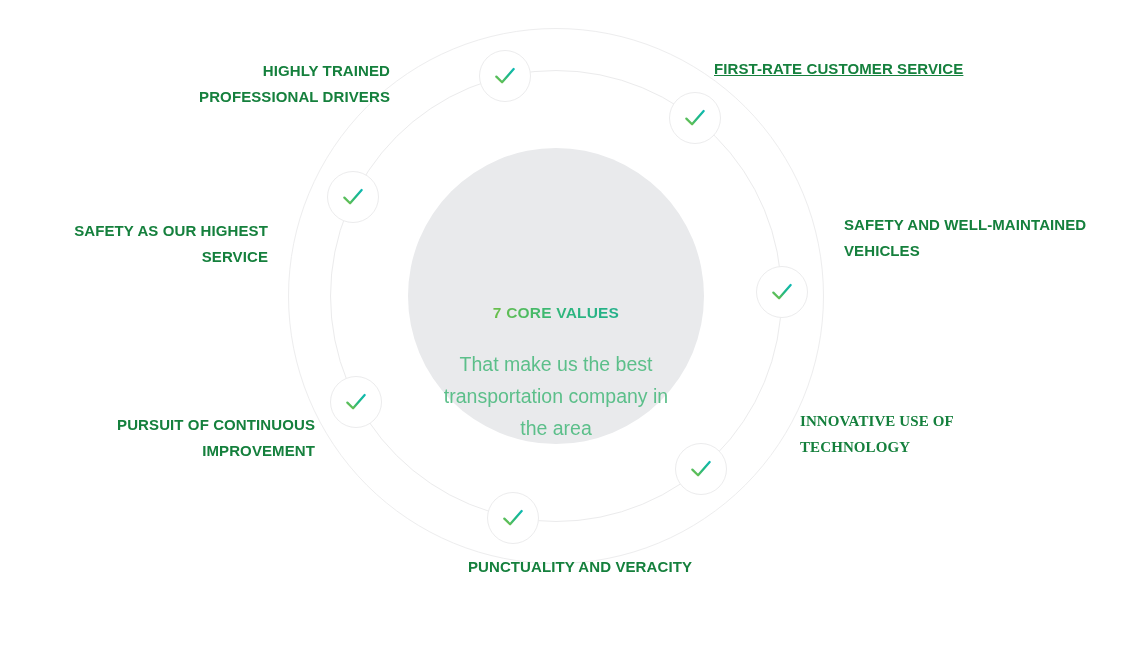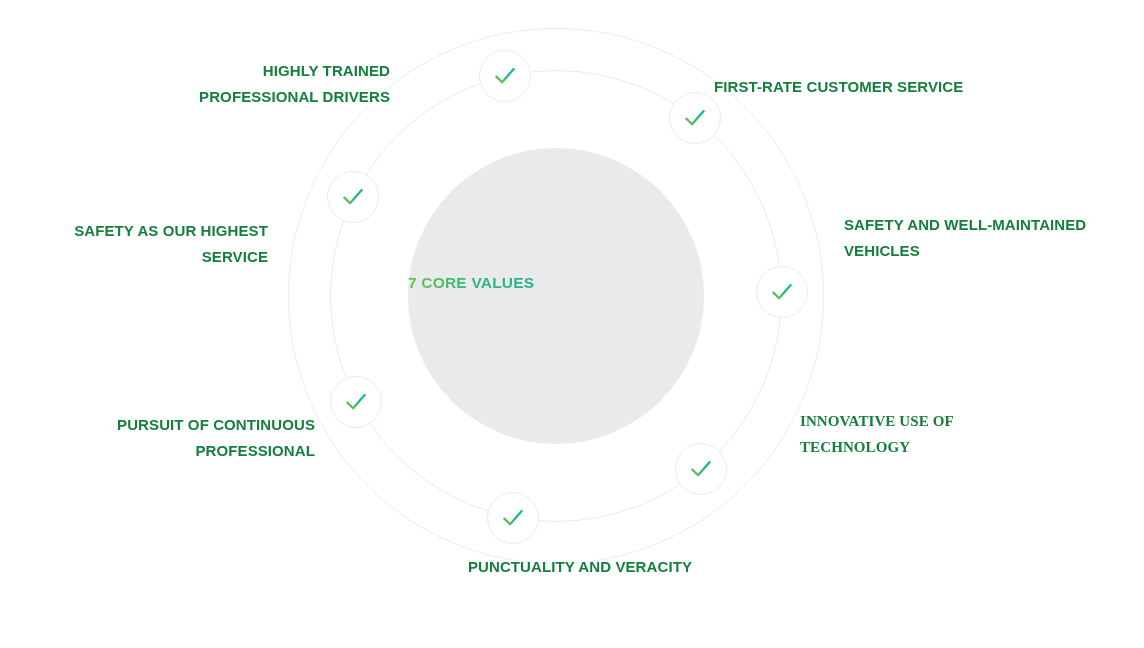--- a/index.html
+++ b/index.html
@@ -55,22 +55,23 @@
   }
 
   
   .core-text {
     position: absolute;
     left: 408px;
     top: 148px;
     width: 296px;
     height: 296px;
     display: flex;
+    flex-direction: column;
     align-items: center;
-    justify-content: flex-start;
+    justify-content: flex-end;
     text-align: center;
   }
   .core-title {
     font-size: 15.5px;
     font-weight: bold;
     letter-spacing: 0.2px;
     color: #3bb878;
     background: linear-gradient(90deg, #6bbf4a 0%, #2eb67d 55%, #22b08a 100%);
     -webkit-background-clip: text;
     background-clip: text;
@@ -123,20 +124,21 @@
 <body>
 
 <div id="diagram">
 
   <div class="ring ring-outer"></div>
   <div class="ring ring-inner"></div>
   <div class="core-disc"></div>
 
   <div class="core-text">
     <div class="core-title">7 CORE VALUES</div>
+    <div class="core-body">That make us the best transportation company in the area</div>
   </div>
 
   <div id="badges">
       <div class="badge" style="left: 352.873px; top: 196.928px;">
         <svg viewBox="0 0 24 24">
           <defs>
             <linearGradient id="chkgrad0" x1="0" y1="1" x2="1" y2="0">
               <stop offset="0%" stop-color="#7ac143"></stop>
               <stop offset="55%" stop-color="#1fb884"></stop>
               <stop offset="100%" stop-color="#0fb9b1"></stop>
@@ -214,25 +216,25 @@
               <stop offset="100%" stop-color="#0fb9b1"></stop>
             </linearGradient>
           </defs>
           <path d="M4 12.6 L9.3 17.8 L20 5.6" fill="none" stroke="url(#chkgrad6)" stroke-width="2.1" stroke-linecap="round" stroke-linejoin="round"></path>
         </svg>
       </div>
     </div>
   <div id="labels">
       <div class="label right" style="left: 150px; top: 58px; width: 240px;">HIGHLY TRAINED
 PROFESSIONAL DRIVERS</div>
-      <div class="label left" style="left: 714px; top: 74px; width: 300px;">FIRST-RATE CUSTOMER SERVICE</div>
+      <div class="label left" style="left: 714px; top: 56px; width: 300px; text-decoration: underline;">FIRST-RATE CUSTOMER SERVICE</div>
       <div class="label left" style="left: 844px; top: 212px; width: 260px;">SAFETY AND WELL-MAINTAINED
 VEHICLES</div>
       <div class="label left" style="left: 800px; top: 408px; width: 240px; font-family: Liberation Serif, serif;">INNOVATIVE USE OF
 TECHNOLOGY</div>
       <div class="label center" style="left: 430px; top: 554px; width: 300px;">PUNCTUALITY AND VERACITY</div>
       <div class="label right" style="left: 75px; top: 412px; width: 240px;">PURSUIT OF CONTINUOUS
-PROFESSIONAL</div>
+IMPROVEMENT</div>
       <div class="label right" style="left: 28px; top: 218px; width: 240px;">SAFETY AS OUR HIGHEST
 SERVICE</div>
     </div>
 
 </div>
 
 </body></html>

